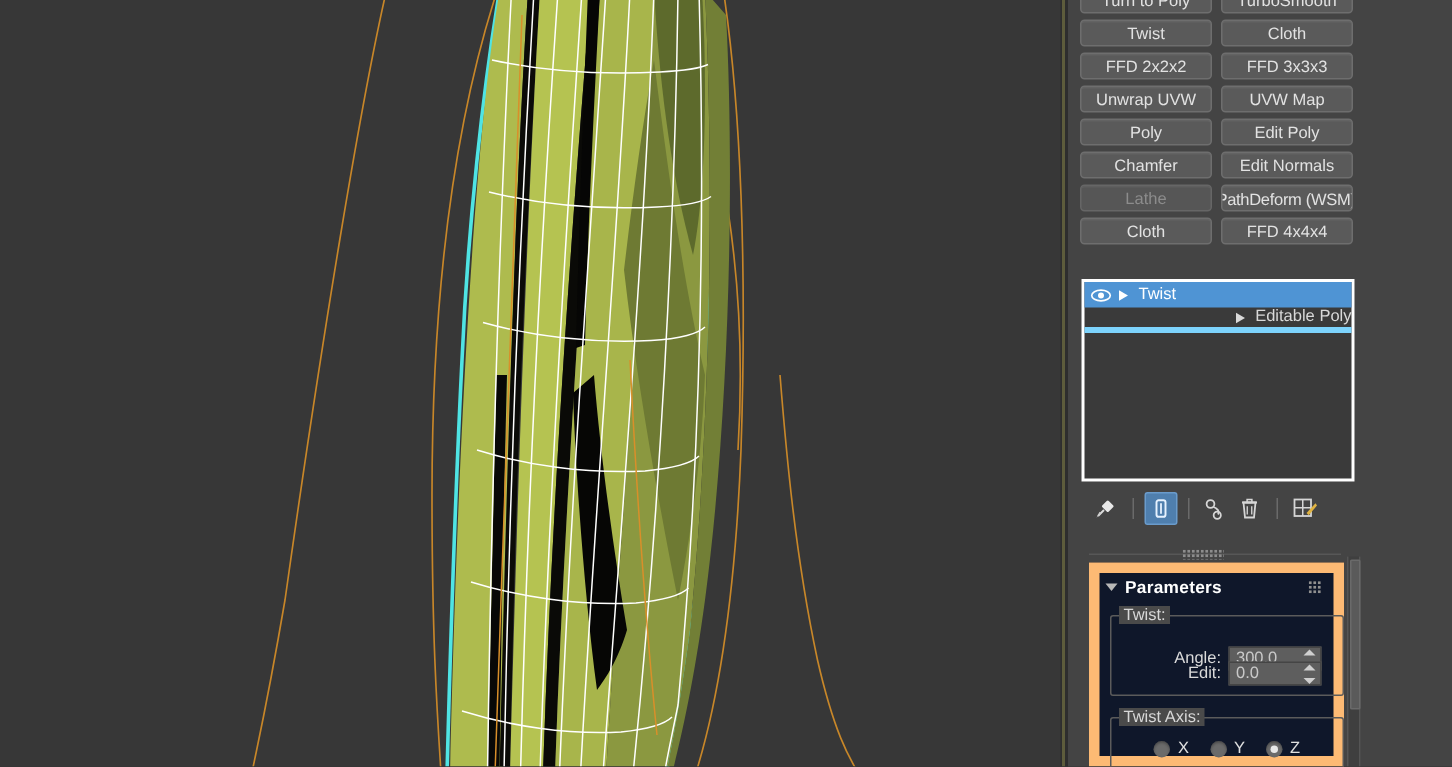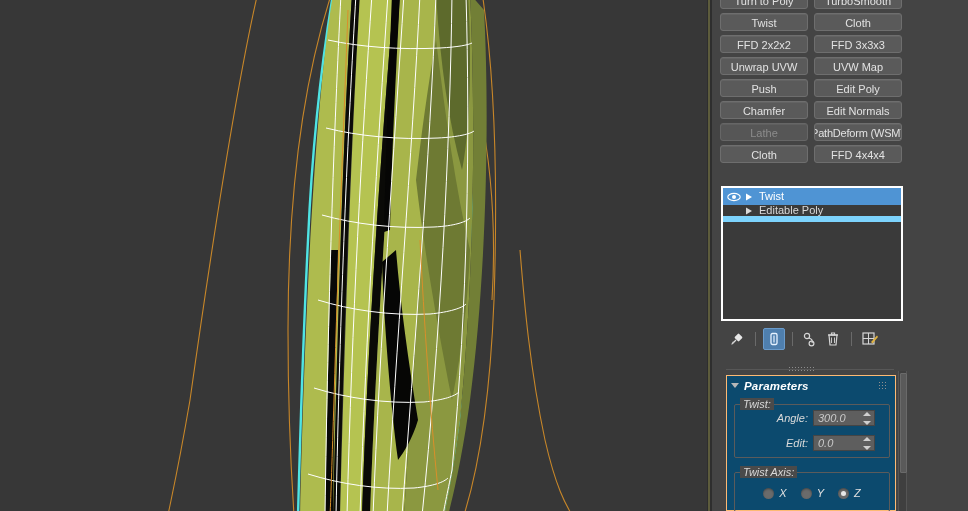--- a/index.html
+++ b/index.html
@@ -78,21 +78,21 @@
     border: 2px solid #ffffff;
   }
   .stack-row {
     height: 17px; line-height: 17px;
     display: flex; align-items: center;
     padding-left: 3px;
     font-size: 11px;
     white-space: nowrap;
   }
   .stack-row.selected { background: #4f94d4; color: #ffffff; }
-  .stack-row.normal { color: #d9d9d9; border-bottom: 6px solid #7dd3fc; }
+  .stack-row.normal { color: #d9d9d9; border-bottom: 4px solid #7dd3fc; justify-content: flex-end; }
   .eye-ico { width: 16px; height: 14px; flex: 0 0 16px; }
   .arrow-ico { width: 14px; height: 14px; flex: 0 0 14px; }
   .stack-label { padding-left: 3px; }
 
   
   #stack-toolbar {
     position: absolute; left: 14px; top: 326px;
     width: 180px; height: 26px;
     display: flex; align-items: center;
   }
@@ -110,23 +110,22 @@
   #rollout-divider .grip {
     position: absolute; left: 62px; top: 0; width: 28px; height: 7px;
     background-image: radial-gradient(#8d8d8d 40%, transparent 41%);
     background-size: 3px 3px;
   }
 
   
   #parameters-rollout {
     position: absolute; left: 14px; top: 375px;
     width: 170px; height: 136px;
-    background: #0c4a6e;
-    border: 1px solid #fdba74;
-    font-style: italic;
+    background: #0f172a;
+    border: 7px solid #fdba74;
   }
   #params-header {
     height: 19px; display: flex; align-items: center;
     padding-left: 4px;
   }
   #params-header .tri {
     width: 0; height: 0;
     border-left: 4px solid transparent; border-right: 4px solid transparent;
     border-top: 5px solid #b8b8b8;
     margin-right: 5px;
@@ -312,21 +311,21 @@
 
       <div id="modifier-buttons">
         <div class="mod-btn">Turn to Poly</div>
         <div class="mod-btn">TurboSmooth</div>
         <div class="mod-btn">Twist</div>
         <div class="mod-btn">Cloth</div>
         <div class="mod-btn">FFD 2x2x2</div>
         <div class="mod-btn">FFD 3x3x3</div>
         <div class="mod-btn">Unwrap UVW</div>
         <div class="mod-btn">UVW Map</div>
-        <div class="mod-btn">Push</div>
+        <div class="mod-btn">Poly</div>
         <div class="mod-btn">Edit Poly</div>
         <div class="mod-btn">Chamfer</div>
         <div class="mod-btn">Edit Normals</div>
         <div class="mod-btn disabled">Lathe</div>
         <div class="mod-btn overflow">PathDeform (WSM)</div>
         <div class="mod-btn">Cloth</div>
         <div class="mod-btn">FFD 4x4x4</div>
       </div>
 
       <div id="mod-stack">
@@ -407,21 +406,21 @@
 
       <div id="parameters-rollout">
         <div id="params-header">
           <span class="tri"></span>
           <span id="params-title">Parameters</span>
         </div>
         <div id="params-dots"></div>
 
         <div class="group-box" id="group-twist">
           <span class="group-label">Twist:</span>
-          <div class="param-row" style="top:4px;">
+          <div class="param-row" style="top:19px;">
             <span class="param-label">Angle:</span>
             <span class="spinner">
               <span class="val">300.0</span>
               <span class="spin-arrows">
                 <span class="up"></span>
                 <span class="down"></span>
               </span>
             </span>
           </div>
           <div class="param-row" style="top:29px;">

